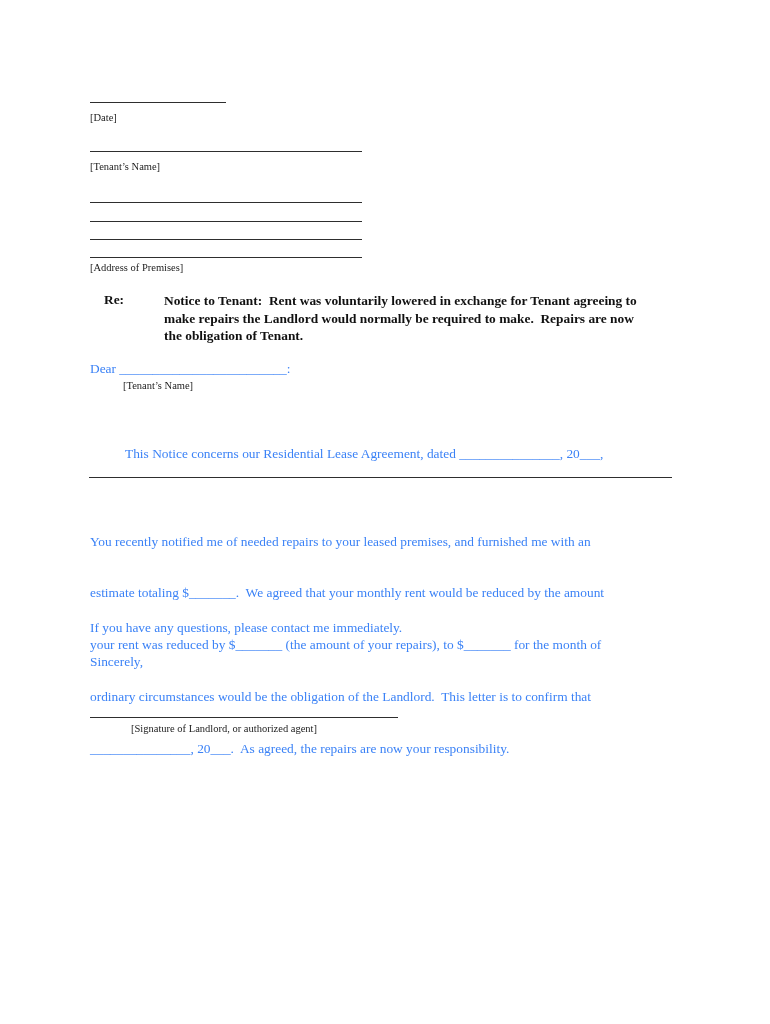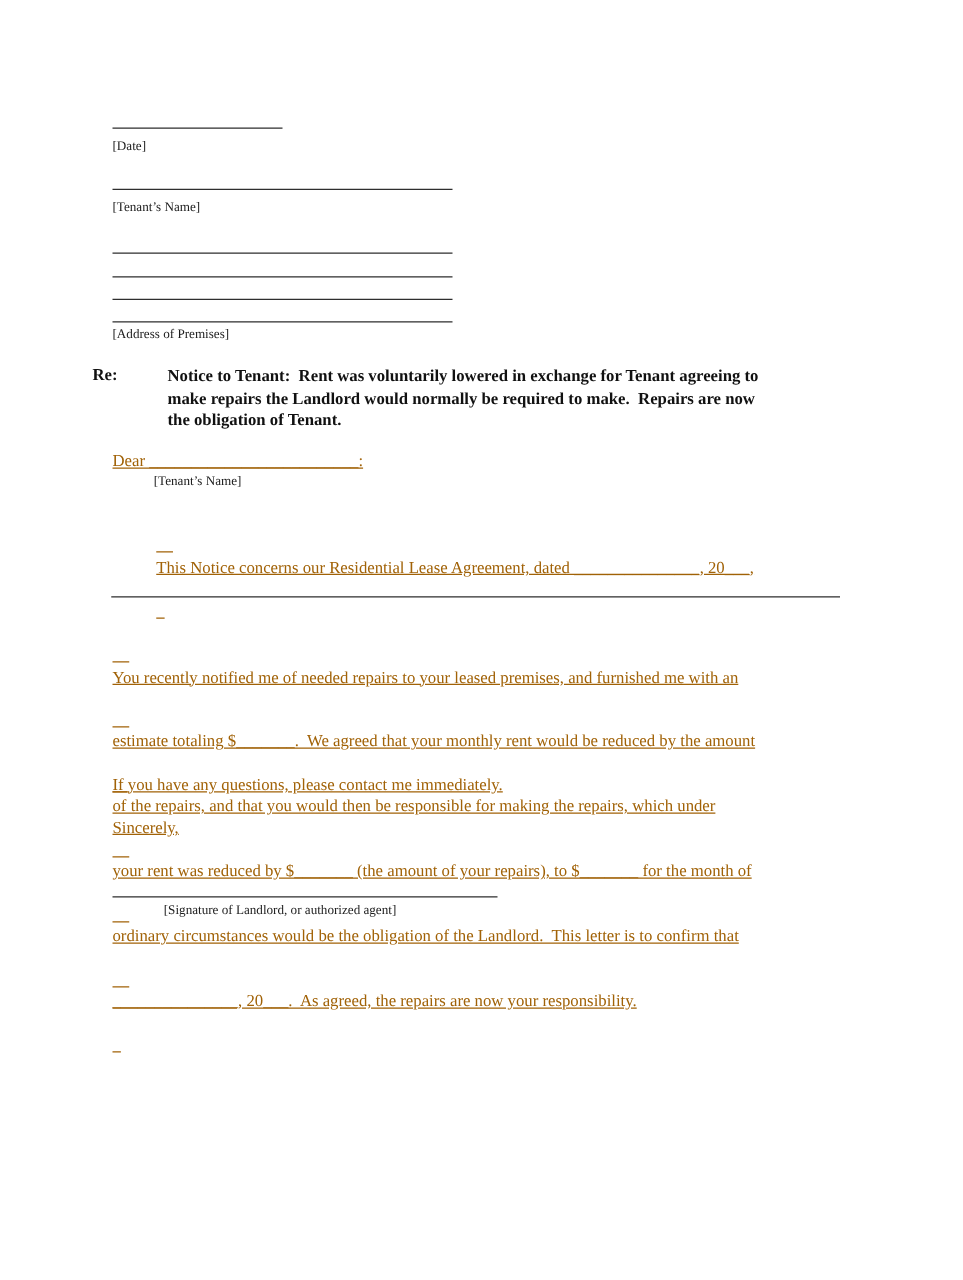--- a/index.html
+++ b/index.html
@@ -24,30 +24,29 @@
   }
   .label {
     position: absolute;
     font-size: 10.5px;
     color: #1c1c1c;
     white-space: pre;
   }
   .text {
     position: absolute;
     font-size: 13.4px;
-    color: #a16207;
+    color: #3b82f6;
     white-space: pre;
-    text-decoration: underline;
   }
   .lines div { white-space: pre; }
   .intro-lines { line-height: 17.4px; }
   .body-lines { line-height: 17.3px; }
   .re-block {
     position: absolute;
-    left: 74px;
+    left: 104px;
     top: 292px;
     width: 600px;
     font-weight: bold;
     font-size: 13.4px;
   }
   .re-prefix {
     position: absolute;
     left: 0;
     top: 0;
   }
@@ -87,21 +86,20 @@
 
   <div class="text intro-lines lines" style="left:90px; top:410px; width:600px;margin-left:35px;">
     <div>This Notice concerns our Residential Lease Agreement, dated _______________, 20___,</div>
   </div>
 
   <div class="blank-line" style="left:89px; top:477px; width:583px;"></div>
 
   <div class="text body-lines lines" style="left:90px; top:498px; width:600px;">
     <div>You recently notified me of needed repairs to your leased premises, and furnished me with an</div>
     <div>estimate totaling $_______.  We agreed that your monthly rent would be reduced by the amount</div>
-    <div>of the repairs, and that you would then be responsible for making the repairs, which under</div>
     <div>your rent was reduced by $_______ (the amount of your repairs), to $_______ for the month of</div>
     <div>ordinary circumstances would be the obligation of the Landlord.  This letter is to confirm that</div>
     <div>_______________, 20___.  As agreed, the repairs are now your responsibility.</div>
   </div>
 
   <div class="text" style="left:90px; top:620px;">If you have any questions, please contact me immediately.</div>
 
   <div class="text" style="left:90px; top:654px;">Sincerely,</div>
 
   <div class="blank-line" style="left:90px; top:717px; width:308px;"></div>

